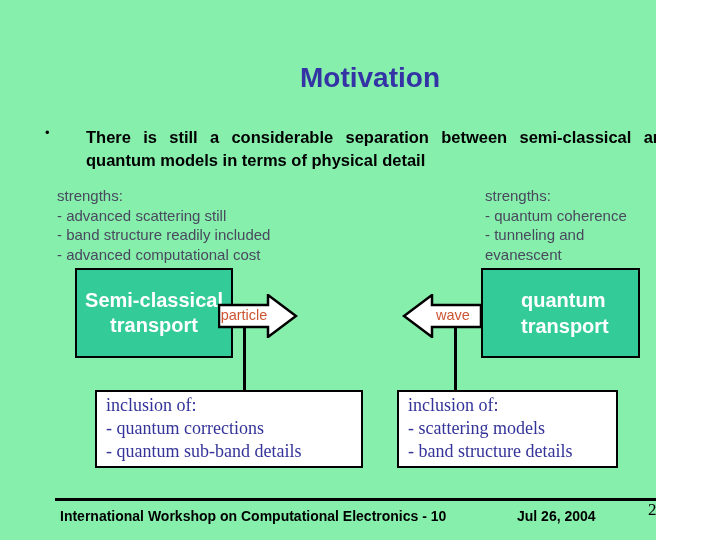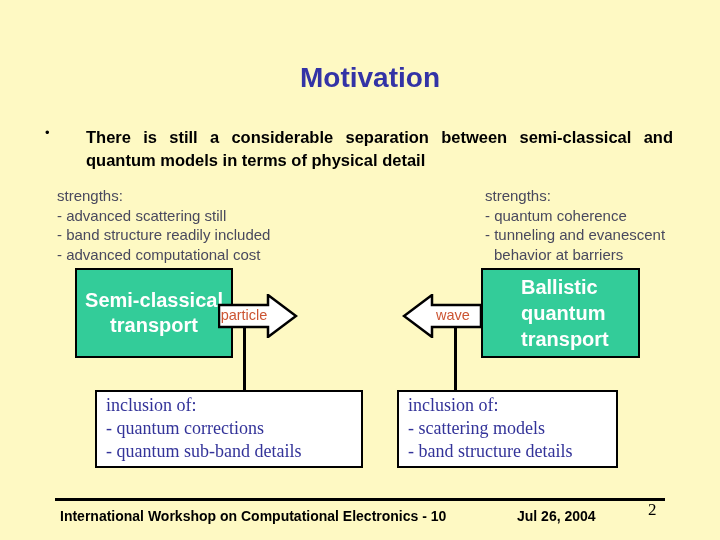--- a/index.html
+++ b/index.html
@@ -1,20 +1,20 @@
 <!DOCTYPE html>
 <html><head>
 <meta charset="utf-8">
 <style>
   html, body { margin: 0; padding: 0; background: #ffffff; }
   .slide {
     position: relative;
-    width: 720px;
+    width: 656px;
     height: 540px;
-    background: #fef9c3;
+    background: #86efac;
     font-family: "Liberation Sans", sans-serif;
     overflow: hidden;
   }
 
   
   .title {
     position: absolute;
     top: 62px; left: 10px; width: 720px;
     margin: 0;
     text-align: center;
@@ -181,21 +181,20 @@
     <polygon points="1,11 50,11 50,1 78,22 50,43 50,33 1,33" fill="#ffffff" stroke="#000000" stroke-width="2.5"></polygon>
   </svg>
   <span class="arrow-label label-particle">particle</span>
 
   <svg class="arrow-svg arrow-wave" viewBox="0 0 80 44">
     <polygon points="79,11 30,11 30,1 2,22 30,43 30,33 79,33" fill="#ffffff" stroke="#000000" stroke-width="2.5"></polygon>
   </svg>
   <span class="arrow-label label-wave">wave</span>
 
   <div class="teal-box teal-box-right">
-    <div>Ballistic</div>
     <div>quantum</div>
     <div>transport</div>
   </div>
 
   <div class="connector connector-left"></div>
   <div class="connector connector-right"></div>
 
   <div class="inclusion inclusion-left">
     <div>inclusion of:</div>
     <div>- quantum corrections</div>

